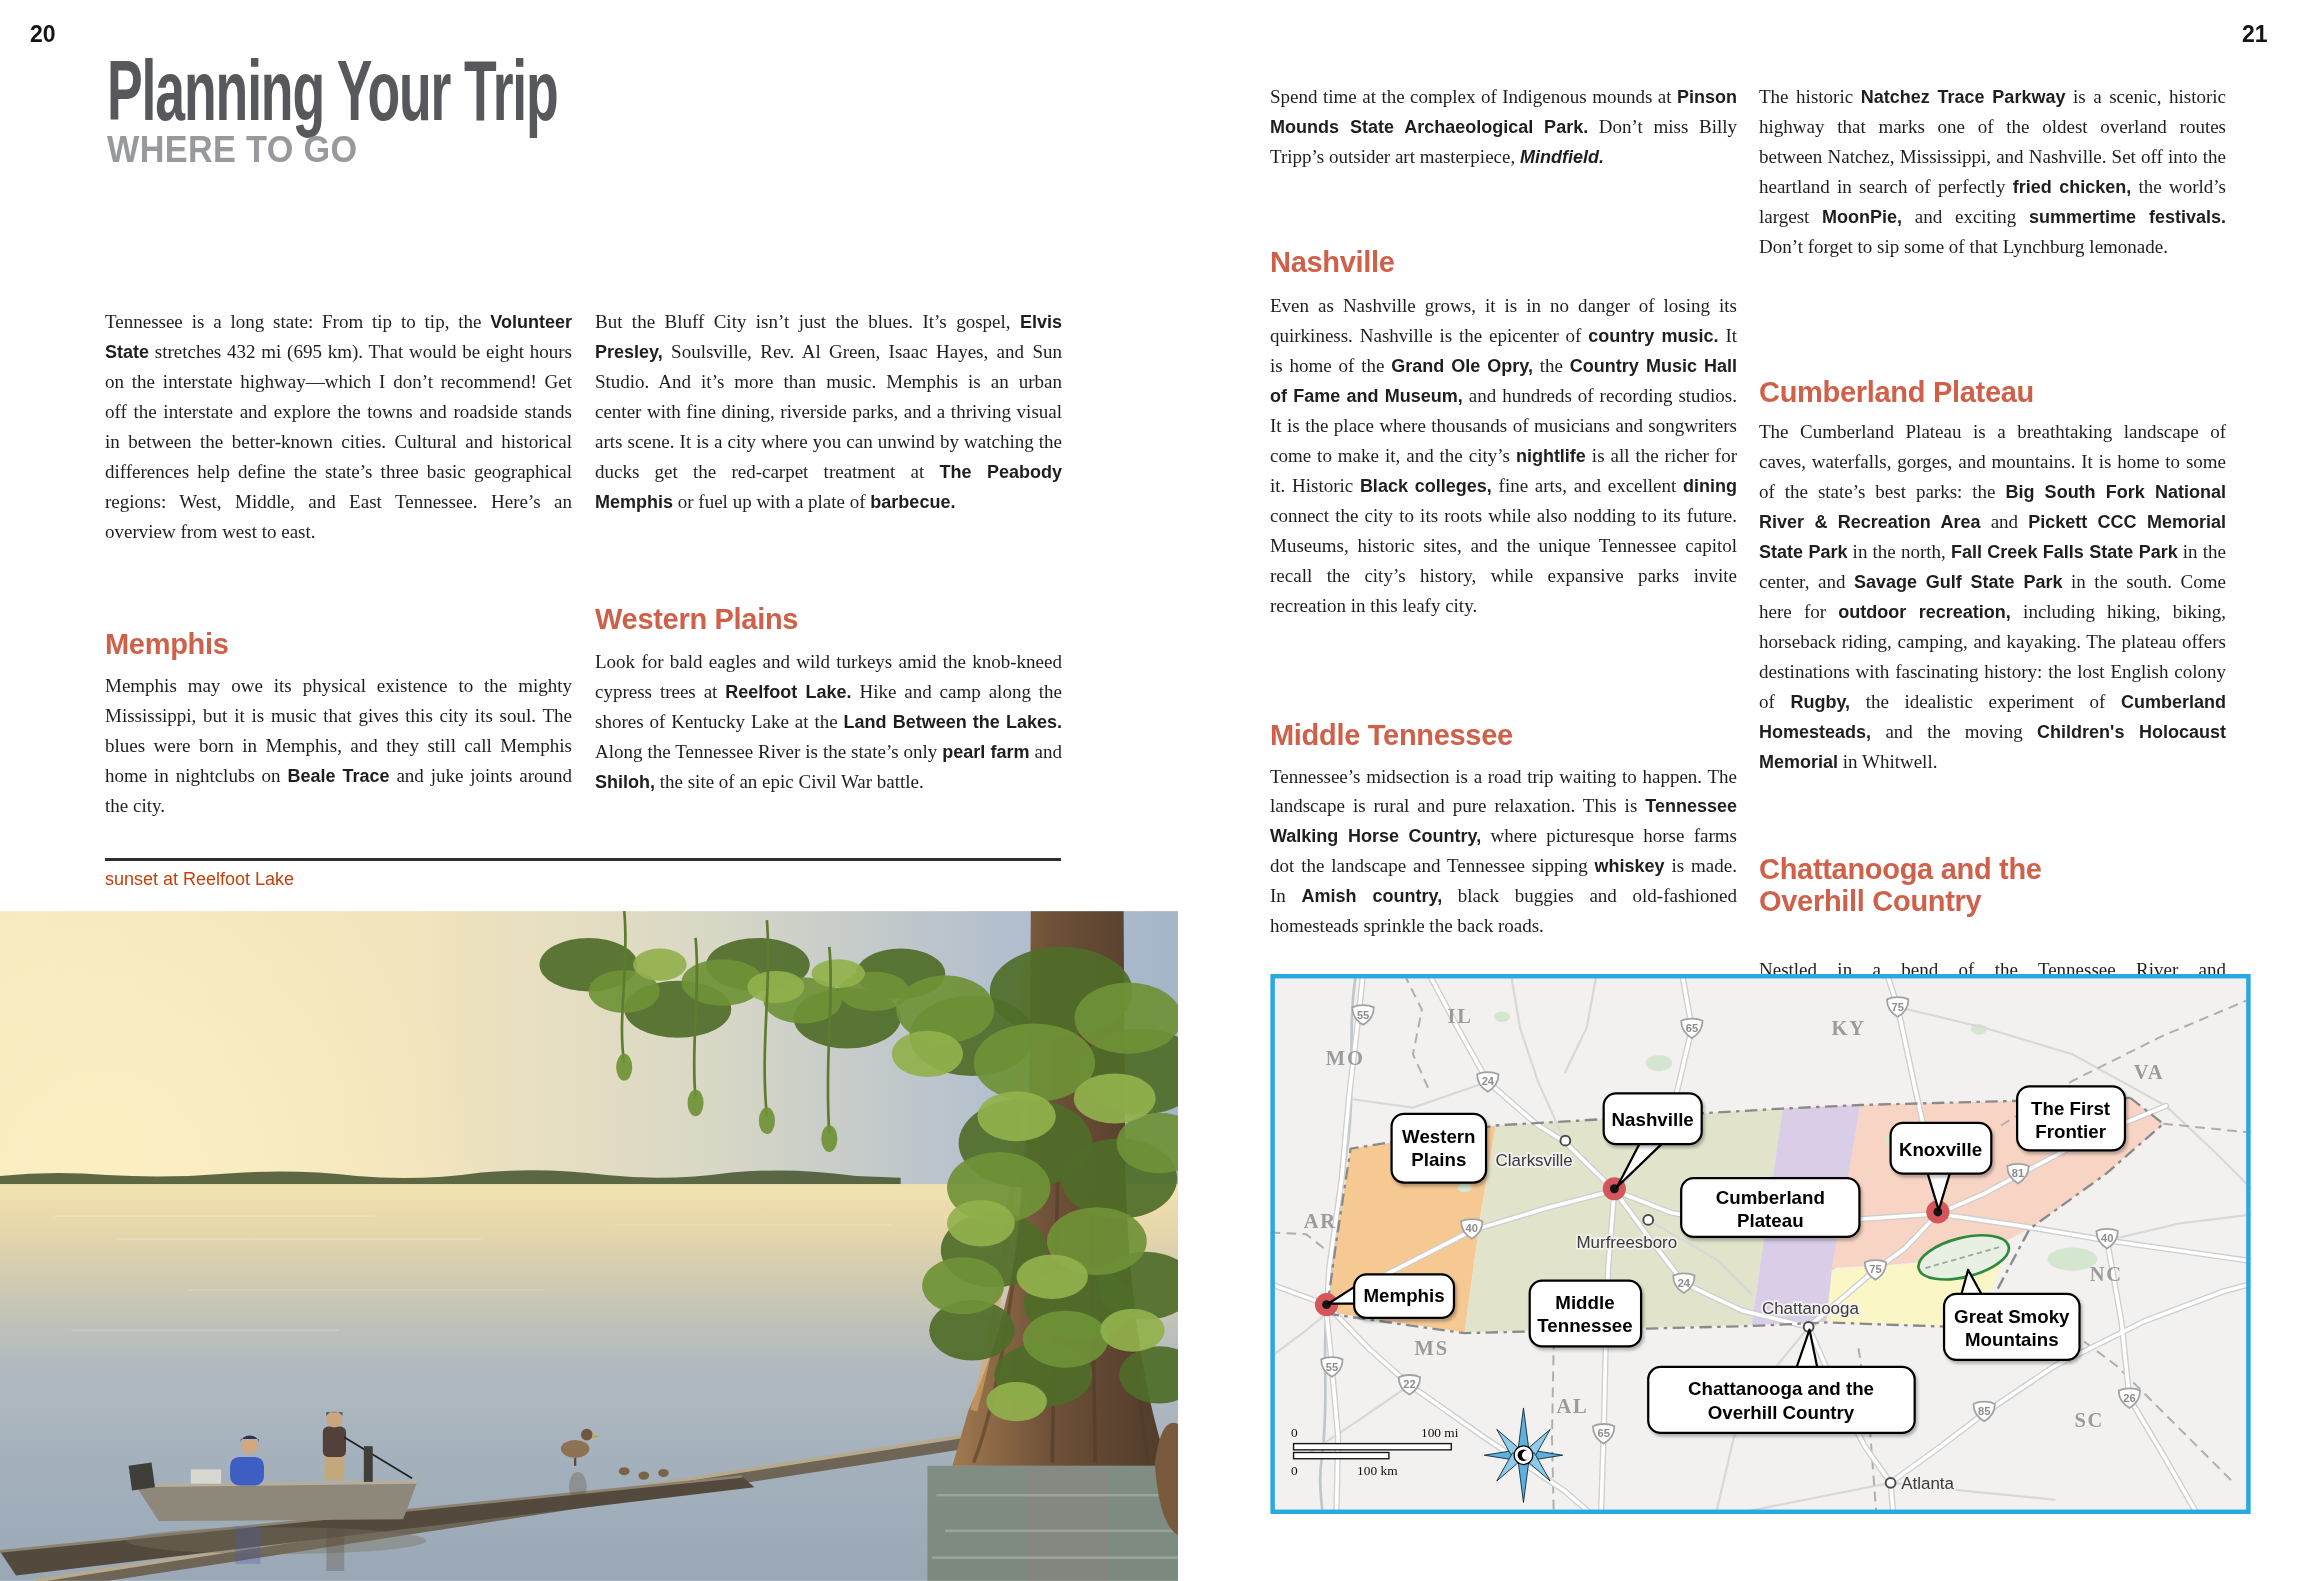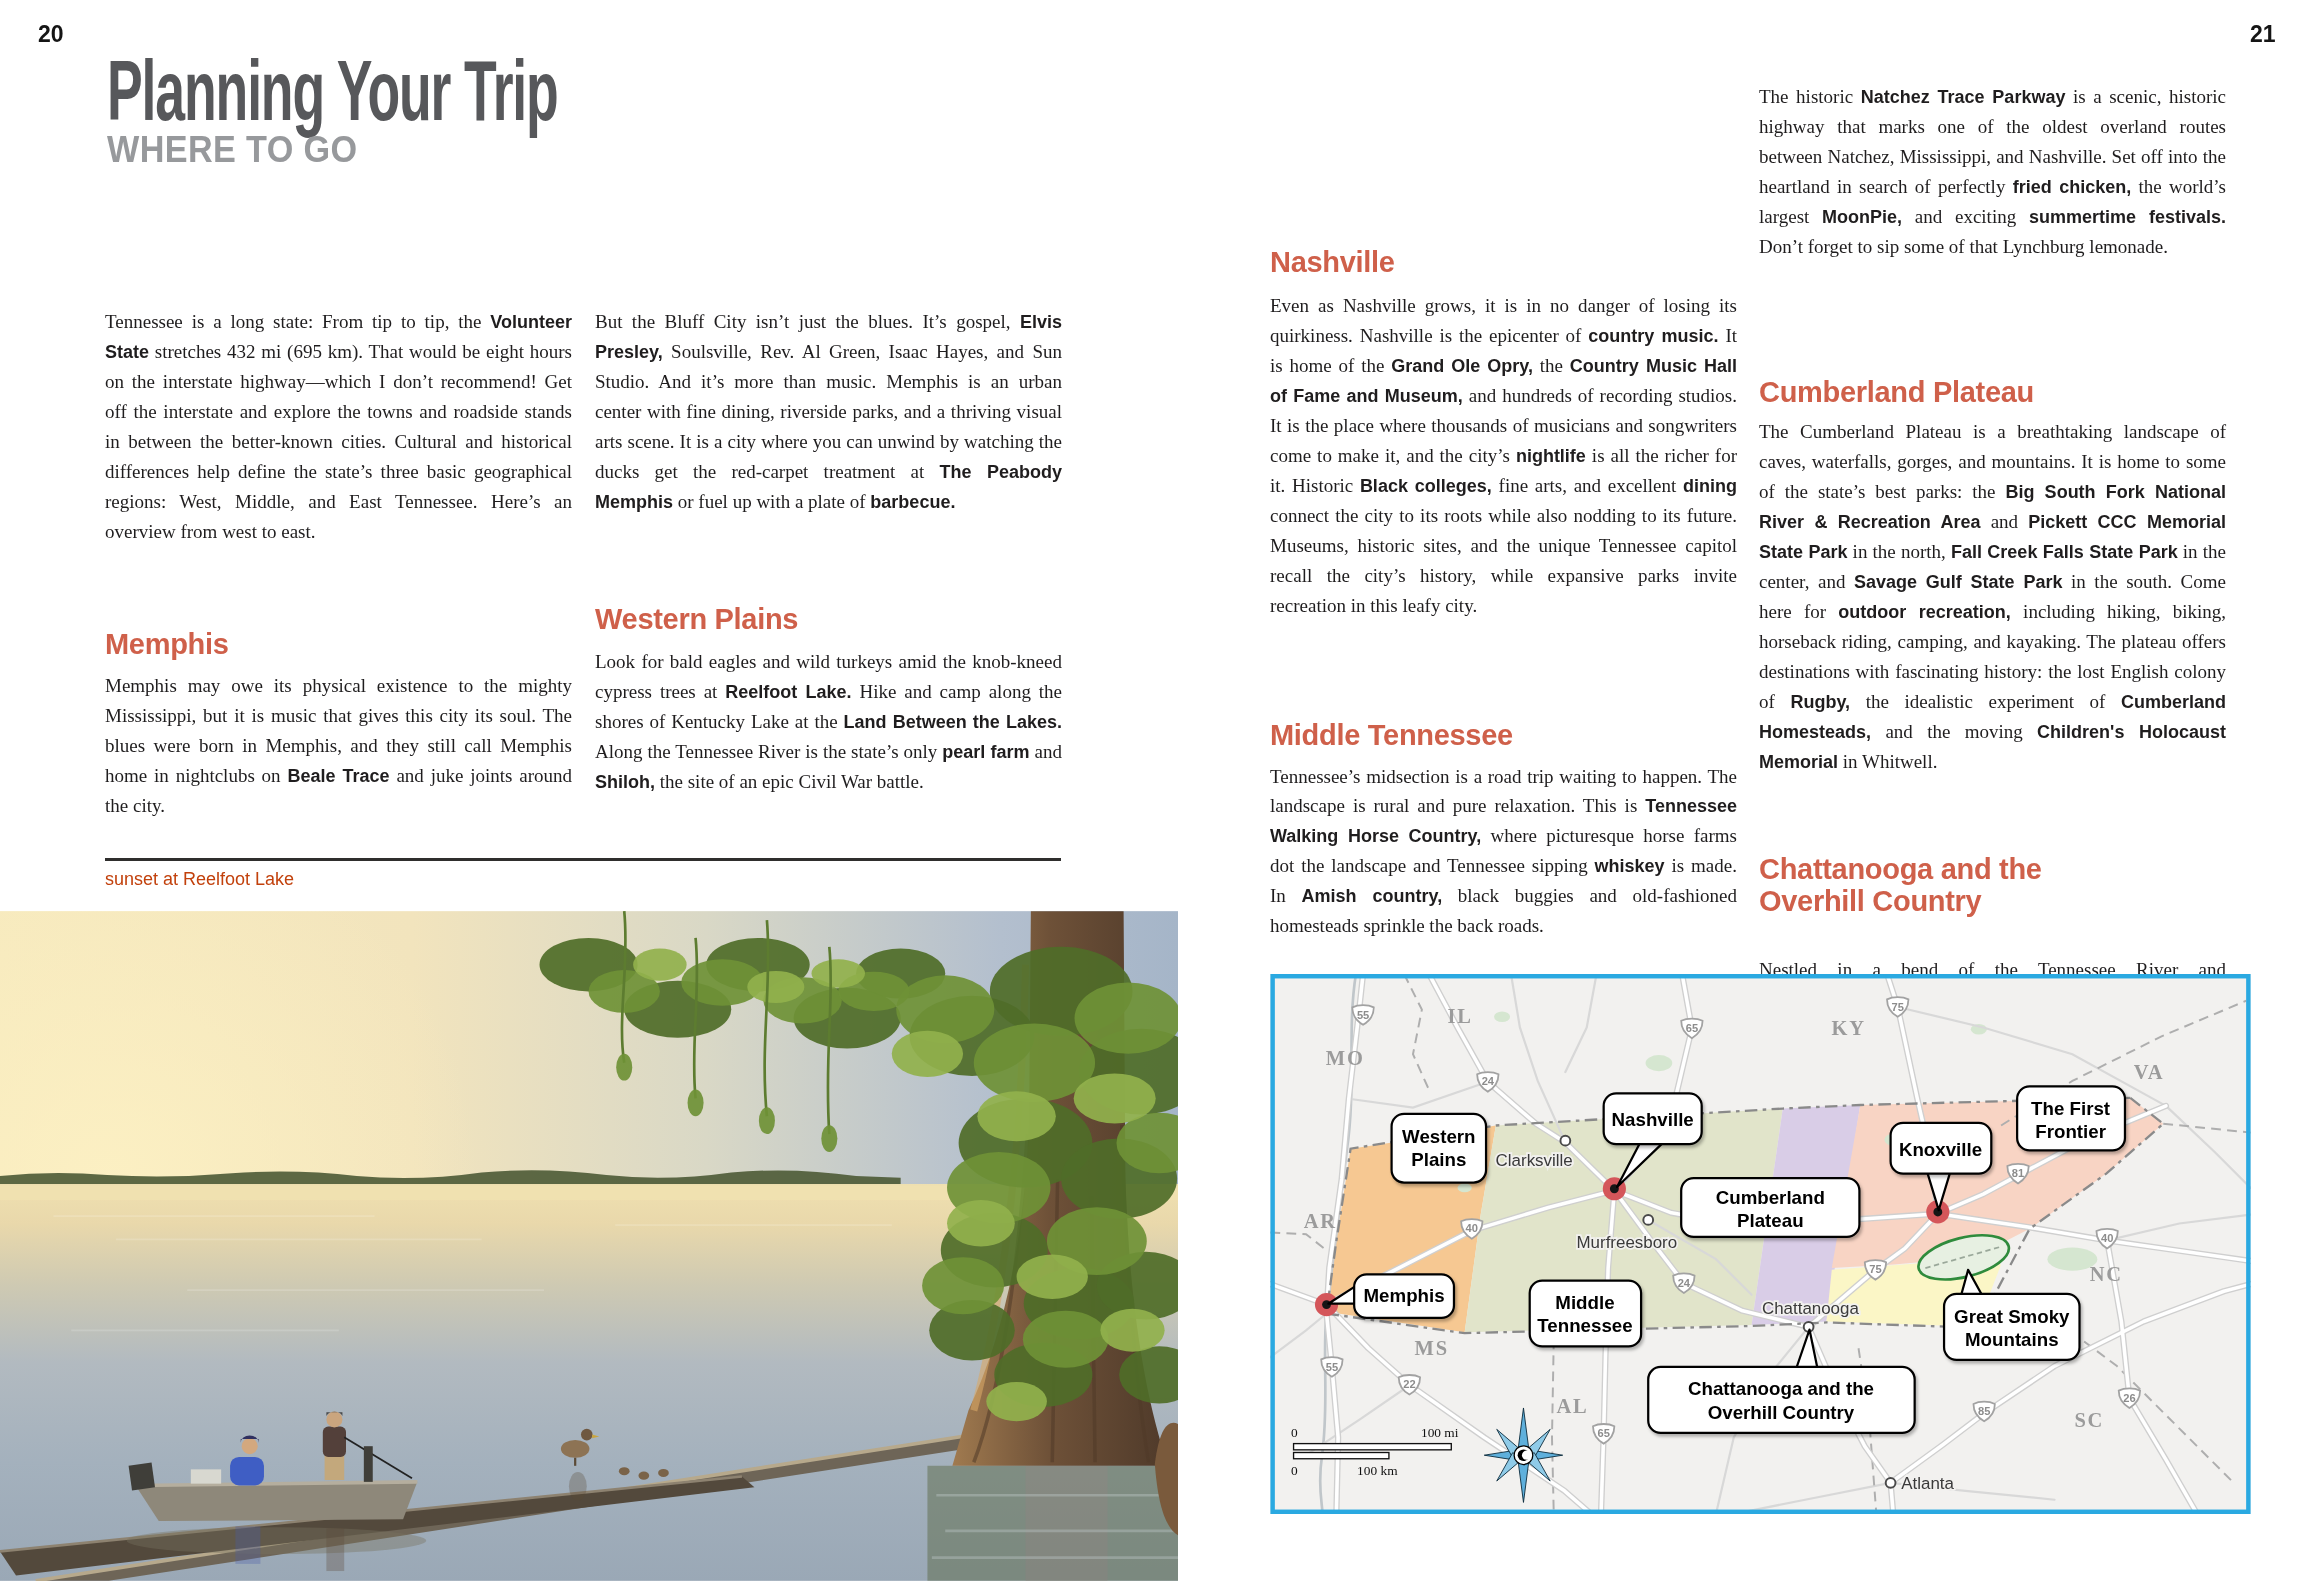--- a/index.html
+++ b/index.html
@@ -1,18 +1,18 @@
 <!DOCTYPE html>
 <html style="font-size:14.3px"><head>
 <meta charset="utf-8">
 <style>
   html,body{margin:0;padding:0;background:#ffffff;}
   #spread{position:relative;width:2319px;height:1581px;background:#fff;overflow:hidden;
           font-family:"Liberation Serif",serif;color:#1f1d1e;}
-  .pagenum{position:absolute;top:21.4px;font:700 23px "Liberation Sans",sans-serif;color:#151515;margin-left:8px;}
+  .pagenum{position:absolute;top:21.4px;font:700 23px "Liberation Sans",sans-serif;color:#151515;}
   .booktitle{position:absolute;left:107px;top:48px;font:700 85px/1 "Liberation Sans",sans-serif;
              color:#57585b;letter-spacing:-1.8px;transform:scaleX(.63);transform-origin:0 0;white-space:nowrap;}
   .sectionhead{position:absolute;left:107px;top:132px;font:700 36px/1 "Liberation Sans",sans-serif;
              color:#97999c;letter-spacing:0.4px;transform:scaleX(.95);transform-origin:0 0;white-space:nowrap;}
   .col{position:absolute;width:467px;text-align:justify;font-size:19px;line-height:30px;color:#1f1d1e;}
   .col .b{font-family:"Liberation Sans",sans-serif;font-weight:700;font-size:18px;}
   .col .i{font-style:italic;}
   .forcejust{text-align-last:justify;}
   .subhead{position:absolute;font:700 29px/32px "Liberation Sans",sans-serif;color:#cf604a;letter-spacing:-0.3px;}
   .caprule{position:absolute;left:105px;top:858px;width:956px;height:2.7px;background:#2f2e2d;}
@@ -204,20 +204,21 @@
         <ellipse cx="700" cy="175" rx="9" ry="15"></ellipse>
           <ellipse cx="780" cy="215" rx="9" ry="15"></ellipse>
         <ellipse cx="860" cy="235" rx="9" ry="15"></ellipse>
           <ellipse cx="930" cy="255" rx="9" ry="15"></ellipse>
       </g>
     </g>
   </svg>
 
   <div class="pagenum" style="left:2242px;">21</div>
 
+  <div class="col" style="left:1270px;top:82px;"><span>Spend time at the complex of Indigenous mounds at </span><span class="b">Pinson Mounds State Archaeological Park.</span><span> Don’t miss Billy Tripp’s outsider art masterpiece, </span><span class="b i">Mindfield.</span></div>
   <div class="subhead" style="left:1270px;top:246px;">Nashville</div>
   <div class="col" style="left:1270px;top:291px;"><span>Even as Nashville grows, it is in no danger of losing its quirkiness. Nashville is the epicenter of </span><span class="b">country music.</span><span> It is home of the </span><span class="b">Grand Ole Opry,</span><span> the </span><span class="b">Country Music Hall of Fame and Museum,</span><span> and hundreds of recording studios. It is the place where thousands of musicians and songwriters come to make it, and the city’s </span><span class="b">nightlife</span><span> is all the richer for it. Historic </span><span class="b">Black colleges,</span><span> fine arts, and excellent </span><span class="b">dining</span><span> connect the city to its roots while also nodding to its future. Museums, historic sites, and the unique Tennessee capitol recall the city’s history, while expansive parks invite recreation in this leafy city.</span></div>
   <div class="subhead" style="left:1270px;top:719px;">Middle Tennessee</div>
   <div class="col" style="left:1270px;top:762px;line-height:29px;"><span>Tennessee’s midsection is a road trip waiting to happen. The landscape is rural and pure relaxation. This is </span><span class="b">Tennessee Walking Horse Country,</span><span> where picturesque horse farms dot the landscape and Tennessee sipping </span><span class="b">whiskey</span><span> is made. In </span><span class="b">Amish country,</span><span> black buggies and old-fashioned homesteads sprinkle the back roads.</span></div>
 
   <div class="col" style="left:1759px;top:82px;"><span>The historic </span><span class="b">Natchez Trace Parkway</span><span> is a scenic, historic highway that marks one of the oldest overland routes between Natchez, Mississippi, and Nashville. Set off into the heartland in search of perfectly </span><span class="b">fried chicken,</span><span> the world’s largest </span><span class="b">MoonPie,</span><span> and exciting </span><span class="b">summertime festivals.</span><span> Don’t forget to sip some of that Lynchburg lemonade.</span></div>
   <div class="subhead" style="left:1759px;top:376px;">Cumberland Plateau</div>
   <div class="col" style="left:1759px;top:417px;"><span>The Cumberland Plateau is a breathtaking landscape of caves, waterfalls, gorges, and mountains. It is home to some of the state’s best parks: the </span><span class="b">Big South Fork National River &amp; Recreation Area</span><span> and </span><span class="b">Pickett CCC Memorial State Park</span><span> in the north, </span><span class="b">Fall Creek Falls State Park</span><span> in the center, and </span><span class="b">Savage Gulf State Park</span><span> in the south. Come here for </span><span class="b">outdoor recreation,</span><span> including hiking, biking, horseback riding, camping, and kayaking. The plateau offers destinations with fascinating history: the lost English colony of </span><span class="b">Rugby,</span><span> the idealistic experiment of </span><span class="b">Cumberland Homesteads,</span><span> and the moving </span><span class="b">Children's Holocaust Memorial</span><span> in Whitwell.</span></div>
   <div class="subhead" style="left:1759px;top:853px;width:383px;">Chattanooga and the Overhill Country</div>
   <div class="col forcejust" style="left:1759px;top:927px;margin-top:28px;"><span>Nestled in a bend of the Tennessee River and</span></div>

